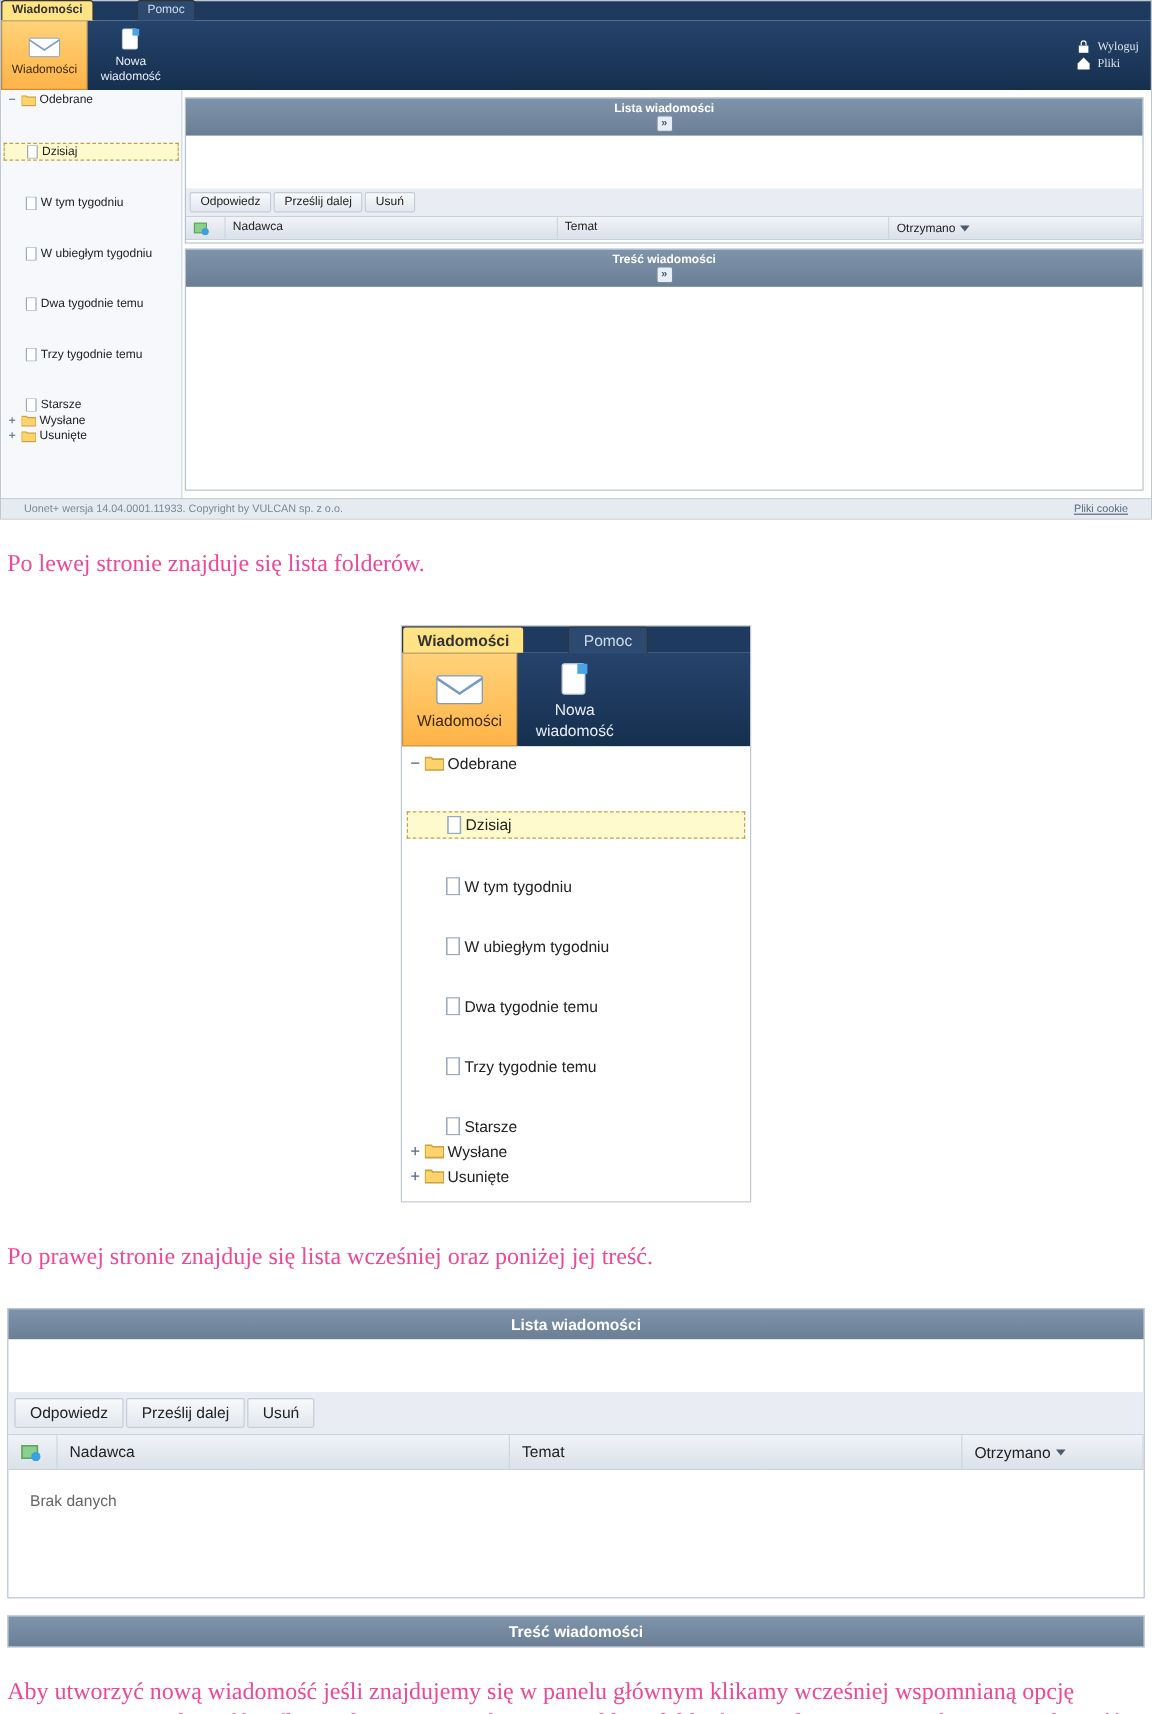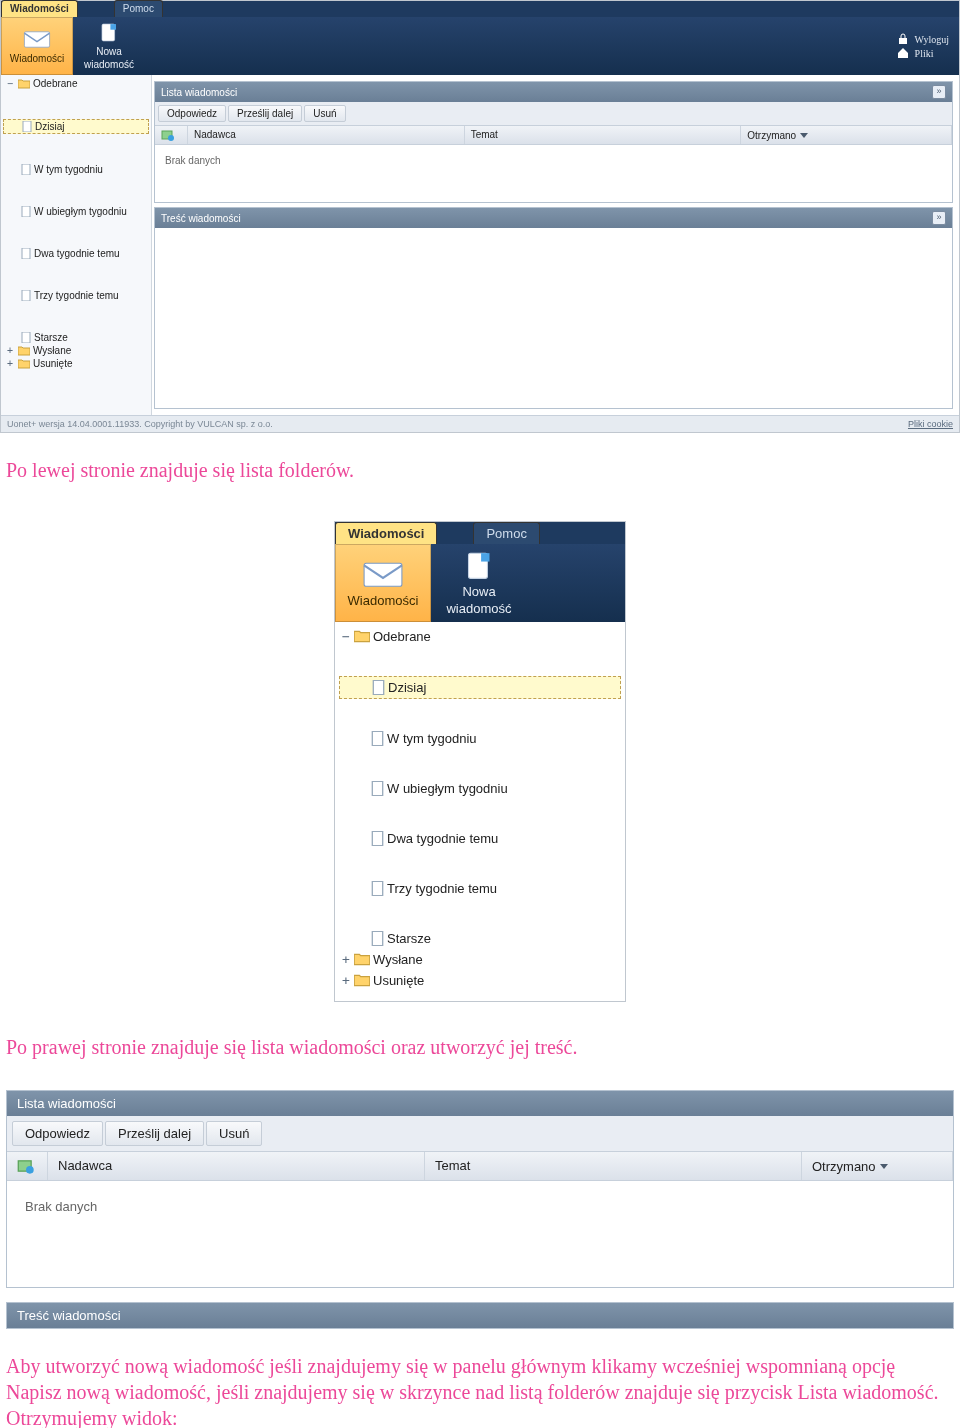--- a/index.html
+++ b/index.html
@@ -34,33 +34,33 @@
   .ribbon .right .row .mico{width:12px;height:12px;}
   .workspace{display:flex;min-height:340px;background:#fff;}
   .sidebar{width:150px;background:#f6f8fb;border-right:1px solid #d0d7df;font-size:10px;}
   .tree{padding:2px 2px 10px 2px;}
   .tree .node{display:flex;align-items:center;gap:3px;padding:1px 2px;white-space:nowrap;}
   .tree .node.sel{background:var(--yellow-sel);border:1px dashed #c0a050;}
   .tree .node .tw{width:10px;text-align:center;color:#5a6b7e;font-family:monospace;}
   .tree .indent1{padding-left:18px;margin-top:29px;}
   .main{flex:1;display:flex;flex-direction:column;gap:4px;padding:6px 6px 6px 2px;}
   .panel{border:1px solid var(--panel-border);background:#fff;display:flex;flex-direction:column;}
-  .panel .phead{background:linear-gradient(#7f94aa,#6a7f96);color:#fff;font-size:10px;font-weight:normal;padding:3px 6px;display:flex;align-items:center;}
+  .panel .phead{background:linear-gradient(#7f94aa,#6a7f96);color:#fff;font-size:10px;font-weight:bold;padding:3px 6px;display:flex;align-items:center;flex-direction:column;}
   .panel .phead .sp{flex:1;}
   .panel .phead .collapse{width:12px;height:12px;background:#e8eef6;border:1px solid #7a8ba0;color:#4a5a6d;font-size:9px;line-height:10px;text-align:center;border-radius:2px;}
-  .toolbar{display:flex;gap:2px;padding:3px;background:#e9edf3;border-bottom:1px solid #c7d0db;font-size:10px;}
+  .toolbar{display:flex;gap:2px;padding:3px;background:#e9edf3;border-bottom:1px solid #c7d0db;font-size:10px;margin-top:44px;}
   .toolbar .tbtn{padding:2px 8px;background:linear-gradient(#f8f9fb,#e2e7ee);border:1px solid #c5cdd7;border-radius:2px;cursor:pointer;}
   .gridhead{display:flex;background:linear-gradient(#f0f3f7,#dbe1ea);border-bottom:1px solid #c7d0db;font-size:10px;}
   .gridhead .col{padding:3px 6px;border-right:1px solid #cdd5df;}
   .gridhead .col.flag{width:20px;}
   .gridhead .c1{flex:4;}
   .gridhead .c2{flex:4;}
   .gridhead .c3{flex:3;display:flex;align-items:center;gap:4px;}
   .panel .body{padding:10px;font-size:10px;color:#666;flex:1;}
-  .footer{display:flex;background:#e6ebf1;border-top:1px solid #c7d0db;font-size:9px;color:#7a8795;padding:3px 6px;}
+  .footer{display:flex;background:#e6ebf1;border-top:1px solid #c7d0db;font-size:9px;color:#7a8795;padding:3px 19px;}
   .footer .sp{flex:1;}
   .footer .link{color:#5a6b7e;cursor:pointer;text-decoration:underline;}
 
   
   .doc{padding:24px 6px 20px 6px;font-family:"Times New Roman",serif;font-size:20px;color:#ec4899;line-height:1.3;}
 
   
   .zoom{width:290px;margin:18px auto 8px auto;border:1px solid #c0c7cf;font-size:13px;}
   .zoom .tabstrip{height:22px;font-size:13px;}
   .zoom .tabstrip .tab{padding:3px 12px;line-height:15px;}
@@ -365,21 +365,21 @@
       <span>
           <svg width="16" height="13" viewBox="0 0 12 10">
             <path d="M0 1h4l1 1h7v7H0z" fill="#ffd36b" stroke="#caa23f"></path>
           </svg>
         </span>
       <span>Usunięte</span>
     </div>
   </div>
 </div>
 
-<div class="doc">Po prawej stronie znajduje się lista wiadomości oraz utworzyć jej treść.</div>
+<div class="doc">Po prawej stronie znajduje się lista wcześniej oraz poniżej jej treść.</div>
 
 <div class="wide">
   <div class="panel">
     <div class="phead">
       <span>Lista wiadomości</span>
     </div>
     <div class="toolbar">
       <div class="tbtn">Odpowiedz</div>
       <div class="tbtn">Prześlij dalej</div>
       <div class="tbtn">Usuń</div>

